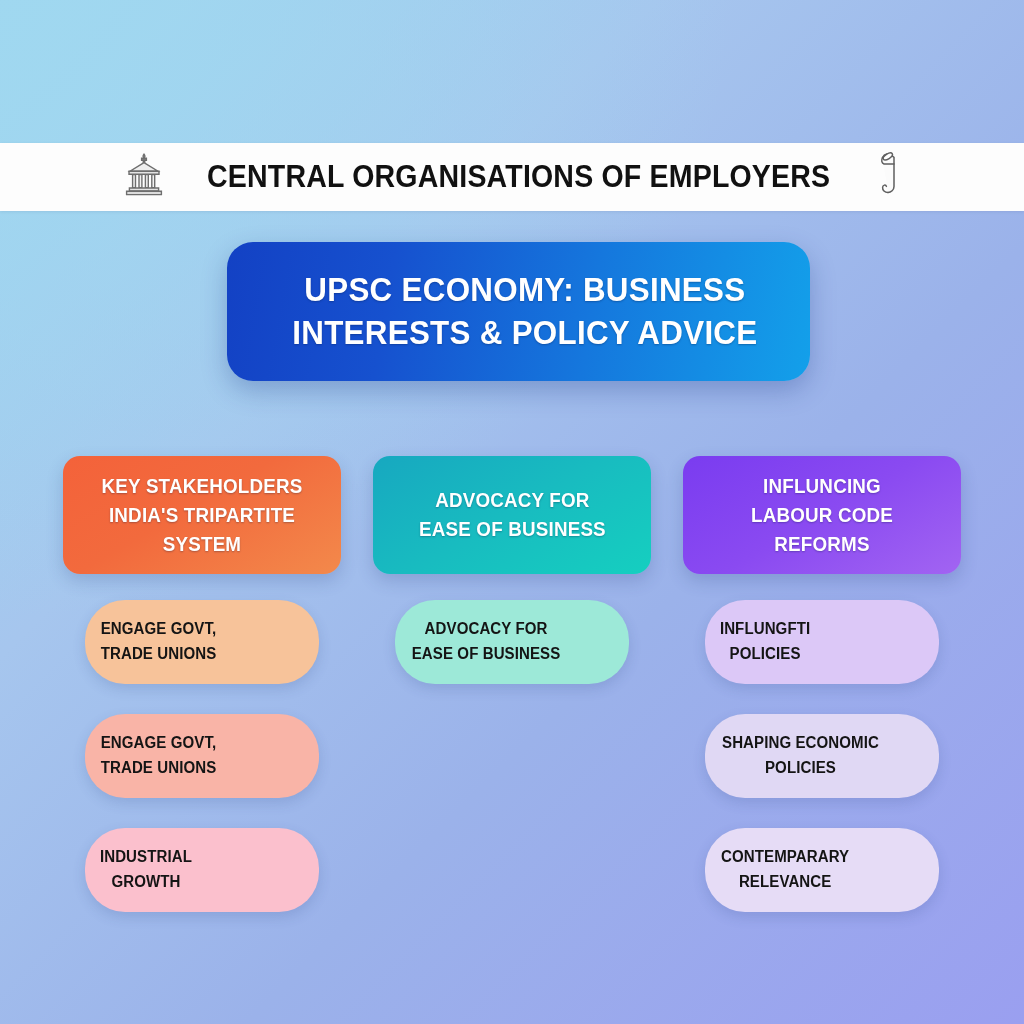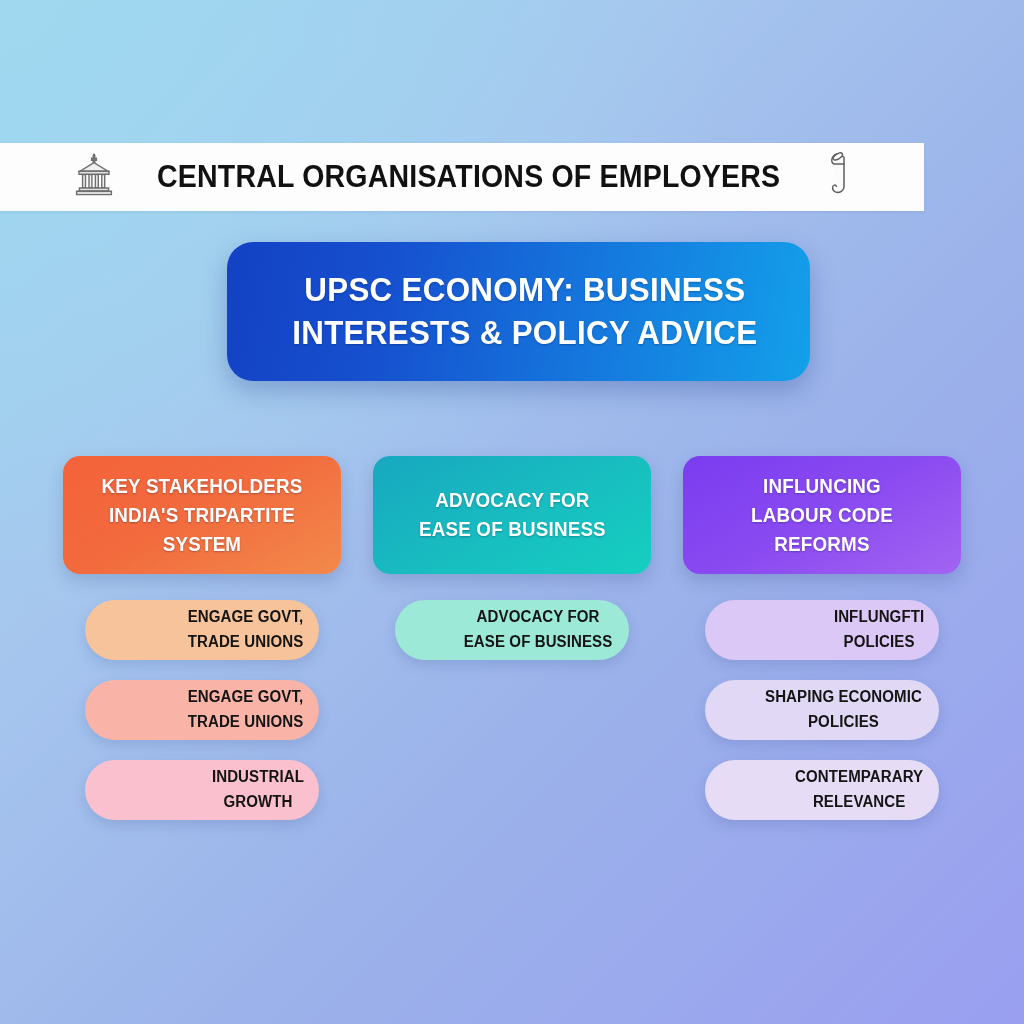--- a/index.html
+++ b/index.html
@@ -21,21 +21,21 @@
       radial-gradient(130% 110% at 0% 0%, rgba(160, 216, 240, 0.95) 0%, rgba(160, 216, 240, 0.0) 55%),
       linear-gradient(135deg, #9ed6ef 0%, #a6c6ee 32%, #9bb2ea 62%, #9a9ff0 100%);
     overflow: hidden;
   }
 
   
   .banner {
     position: absolute;
     left: 0;
     top: 143px;
-    width: 924px;
+    width: 1024px;
     height: 68px;
     background: #fdfdfd;
     display: flex;
     align-items: center;
     justify-content: center;
     gap: 14px;
     box-shadow: 0 1px 3px rgba(40, 60, 110, 0.10);
   }
   .banner-title {
     font-size: 31px;
@@ -112,27 +112,27 @@
     font-weight: 700;
     line-height: 1.45;
     letter-spacing: 0.2px;
     transform: scaleX(0.94);
     text-shadow: 0 1px 2px rgba(0, 20, 60, 0.30);
     padding: 0 10px;
   }
 
   .pill {
     width: 234px;
-    height: 60px;
+    height: 84px;
     border-radius: 40px;
     display: flex;
     align-items: center;
-    justify-content: flex-end;
+    justify-content: flex-start;
     text-align: center;
-    margin-bottom: 20px;
+    margin-bottom: 30px;
     box-shadow: 0 5px 13px rgba(40, 60, 125, 0.16);
   }
   .pill-text {
     color: #141414;
     font-size: 16px;
     font-weight: 700;
     line-height: 1.55;
     letter-spacing: 0.1px;
     transform: scaleX(0.94);
     padding: 0 12px;

